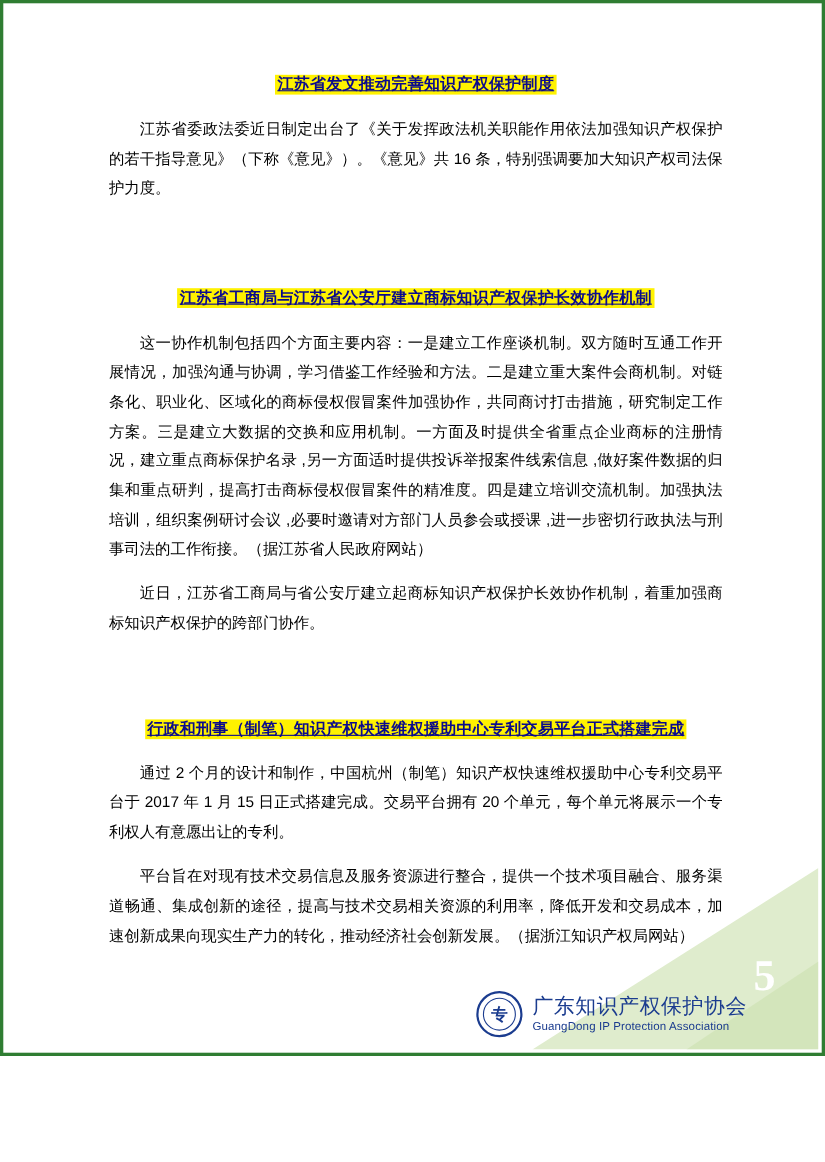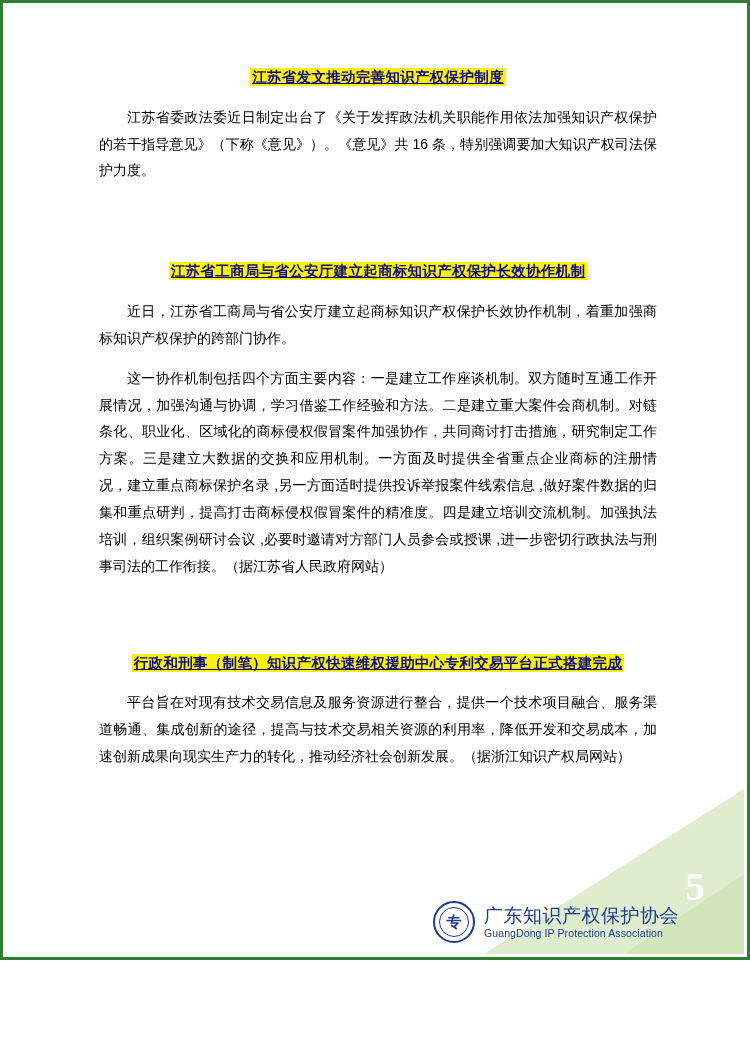--- a/index.html
+++ b/index.html
@@ -154,32 +154,33 @@
       <div class="heading-wrap">
         <span class="heading">江苏省发文推动完善知识产权保护制度</span>
       </div>
       <p class="para">江苏省委政法委近日制定出台了《关于发挥政法机关职能作用依法加强知识产权保护的若干指导意见》（下称《意见》）。《意见》共 16 条，特别强调要加大知识产权司法保护力度。</p>
     </div>
 
     <div class="spacer-lg"></div>
 
     <div class="section">
       <div class="heading-wrap">
-        <span class="heading">江苏省工商局与省公安厅建立起商标知识产权保护长效协作机制</span>
+        <span class="heading">江苏省工商局与江苏省公安厅建立商标知识产权保护长效协作机制</span>
       </div>
+      <p class="para">这一协作机制包括四个方面主要内容：一是建立工作座谈机制。双方随时互通工作开展情况，加强沟通与协调，学习借鉴工作经验和方法。二是建立重大案件会商机制。对链条化、职业化、区域化的商标侵权假冒案件加强协作，共同商讨打击措施，研究制定工作方案。三是建立大数据的交换和应用机制。一方面及时提供全省重点企业商标的注册情况，建立重点商标保护名录 ,另一方面适时提供投诉举报案件线索信息 ,做好案件数据的归集和重点研判，提高打击商标侵权假冒案件的精准度。四是建立培训交流机制。加强执法培训，组织案例研讨会议 ,必要时邀请对方部门人员参会或授课 ,进一步密切行政执法与刑事司法的工作衔接。（据江苏省人民政府网站）</p>
       <p class="para">近日，江苏省工商局与省公安厅建立起商标知识产权保护长效协作机制，着重加强商标知识产权保护的跨部门协作。</p>
-      <p class="para">这一协作机制包括四个方面主要内容：一是建立工作座谈机制。双方随时互通工作开展情况，加强沟通与协调，学习借鉴工作经验和方法。二是建立重大案件会商机制。对链条化、职业化、区域化的商标侵权假冒案件加强协作，共同商讨打击措施，研究制定工作方案。三是建立大数据的交换和应用机制。一方面及时提供全省重点企业商标的注册情况，建立重点商标保护名录 ,另一方面适时提供投诉举报案件线索信息 ,做好案件数据的归集和重点研判，提高打击商标侵权假冒案件的精准度。四是建立培训交流机制。加强执法培训，组织案例研讨会议 ,必要时邀请对方部门人员参会或授课 ,进一步密切行政执法与刑事司法的工作衔接。（据江苏省人民政府网站）</p>
     </div>
 
     <div class="spacer-md"></div>
 
     <div class="section">
       <div class="heading-wrap">
         <span class="heading">行政和刑事（制笔）知识产权快速维权援助中心专利交易平台正式搭建完成</span>
       </div>
+      <p class="para">通过 2 个月的设计和制作，中国杭州（制笔）知识产权快速维权援助中心专利交易平台于 2017 年 1 月 15 日正式搭建完成。交易平台拥有 20 个单元，每个单元将展示一个专利权人有意愿出让的专利。</p>
       <p class="para">平台旨在对现有技术交易信息及服务资源进行整合，提供一个技术项目融合、服务渠道畅通、集成创新的途径，提高与技术交易相关资源的利用率，降低开发和交易成本，加速创新成果向现实生产力的转化，推动经济社会创新发展。（据浙江知识产权局网站）</p>
     </div>
 
   </div>
 
   <div class="wedge">
     <div class="tri"></div>
     <div class="tri2"></div>
   </div>
 

